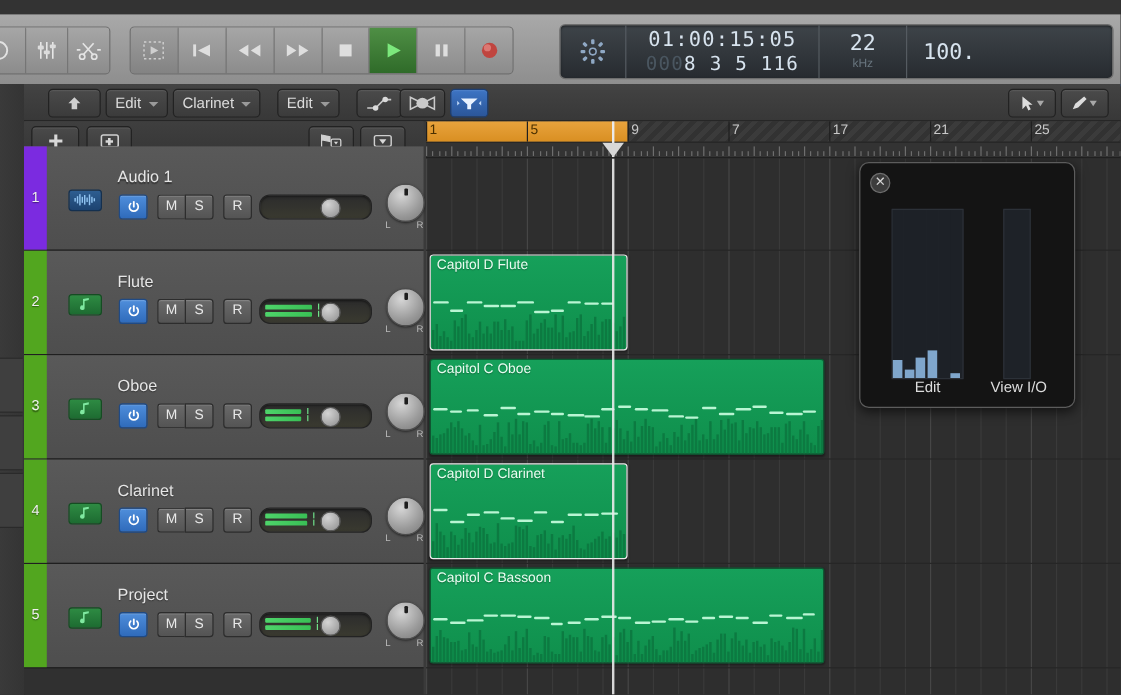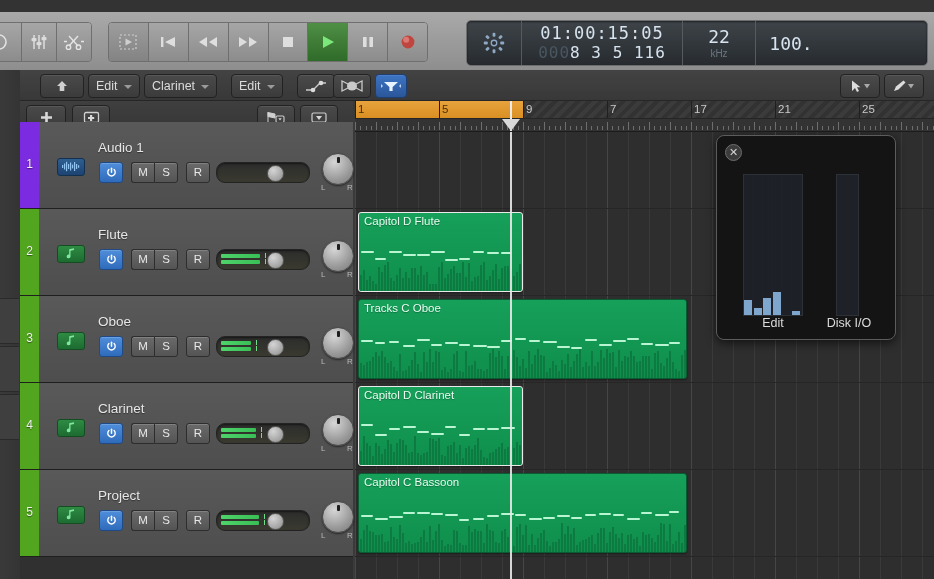--- a/index.html
+++ b/index.html
@@ -907,21 +907,21 @@
           <div class="midiline" style="left: 44px; width: 12.7323px; top: 40.5548px;"></div>
           <div class="midiline" style="left: 58px; width: 12.9218px; top: 41.1881px;"></div>
           <div class="midiline" style="left: 72px; width: 13.5023px; top: 38.4778px;"></div>
           <div class="midiline" style="left: 86px; width: 13.0416px; top: 46.251px;"></div>
           <div class="midiline" style="left: 100px; width: 10.8484px; top: 44.6313px;"></div>
           <div class="midiline" style="left: 114px; width: 11.4166px; top: 37.816px;"></div>
           <div class="midiline" style="left: 128px; width: 11.5362px; top: 38.5214px;"></div>
           <div class="midiline" style="left: 142px; width: 10.0714px; top: 39.0929px;"></div>
         </div>
         <div class="region" style="left: 3px; top: 167px; width: 327px; height: 78px;">
-          <div class="region-name">Tracks C Oboe</div>
+          <div class="region-name">Capitol C Oboe</div>
           <div class="wavebar" style="left: 1px; width: 2px; height: 15.3794px;"></div>
           <div class="wavebar" style="left: 4px; width: 2px; height: 13.1683px;"></div>
           <div class="wavebar" style="left: 7px; width: 2px; height: 16.2956px;"></div>
           <div class="wavebar" style="left: 10px; width: 2px; height: 17.3224px;"></div>
           <div class="wavebar" style="left: 13px; width: 2px; height: 20.9433px;"></div>
           <div class="wavebar" style="left: 16px; width: 2px; height: 25.7859px;"></div>
           <div class="wavebar" style="left: 19px; width: 2px; height: 21.8114px;"></div>
           <div class="wavebar" style="left: 22px; width: 2px; height: 26.7141px;"></div>
           <div class="wavebar" style="left: 25px; width: 2px; height: 20.922px;"></div>
           <div class="wavebar" style="left: 28px; width: 2px; height: 15.1961px;"></div>
@@ -1274,16 +1274,16 @@
           <div class="cpu-fill" style="left: 0px; right: 0px; height: 0px;"></div>
         </div>
         <div class="cpu-col" style="left: 48.3333px; width: 8.06667px;">
           <div class="cpu-fill" style="left: 0px; right: 0px; height: 4.14px;"></div>
         </div>
       </div>
     <div class="cpu-meter" id="cpu-disk-meter" style="left:119px;top:38px;width:21px;height:140px;">
         <div class="cpu-fill" style="left: 0px; right: 0px; height: 0px;"></div>
       </div>
     <div class="cpu-label" style="left:16px;top:180px;width:80px;">Edit</div>
-    <div class="cpu-label" style="left:98px;top:180px;width:68px;">Disk I/O</div>
+    <div class="cpu-label" style="left:98px;top:180px;width:68px;">View I/O</div>
   </div>
 
 </div>
 
 </body></html>

